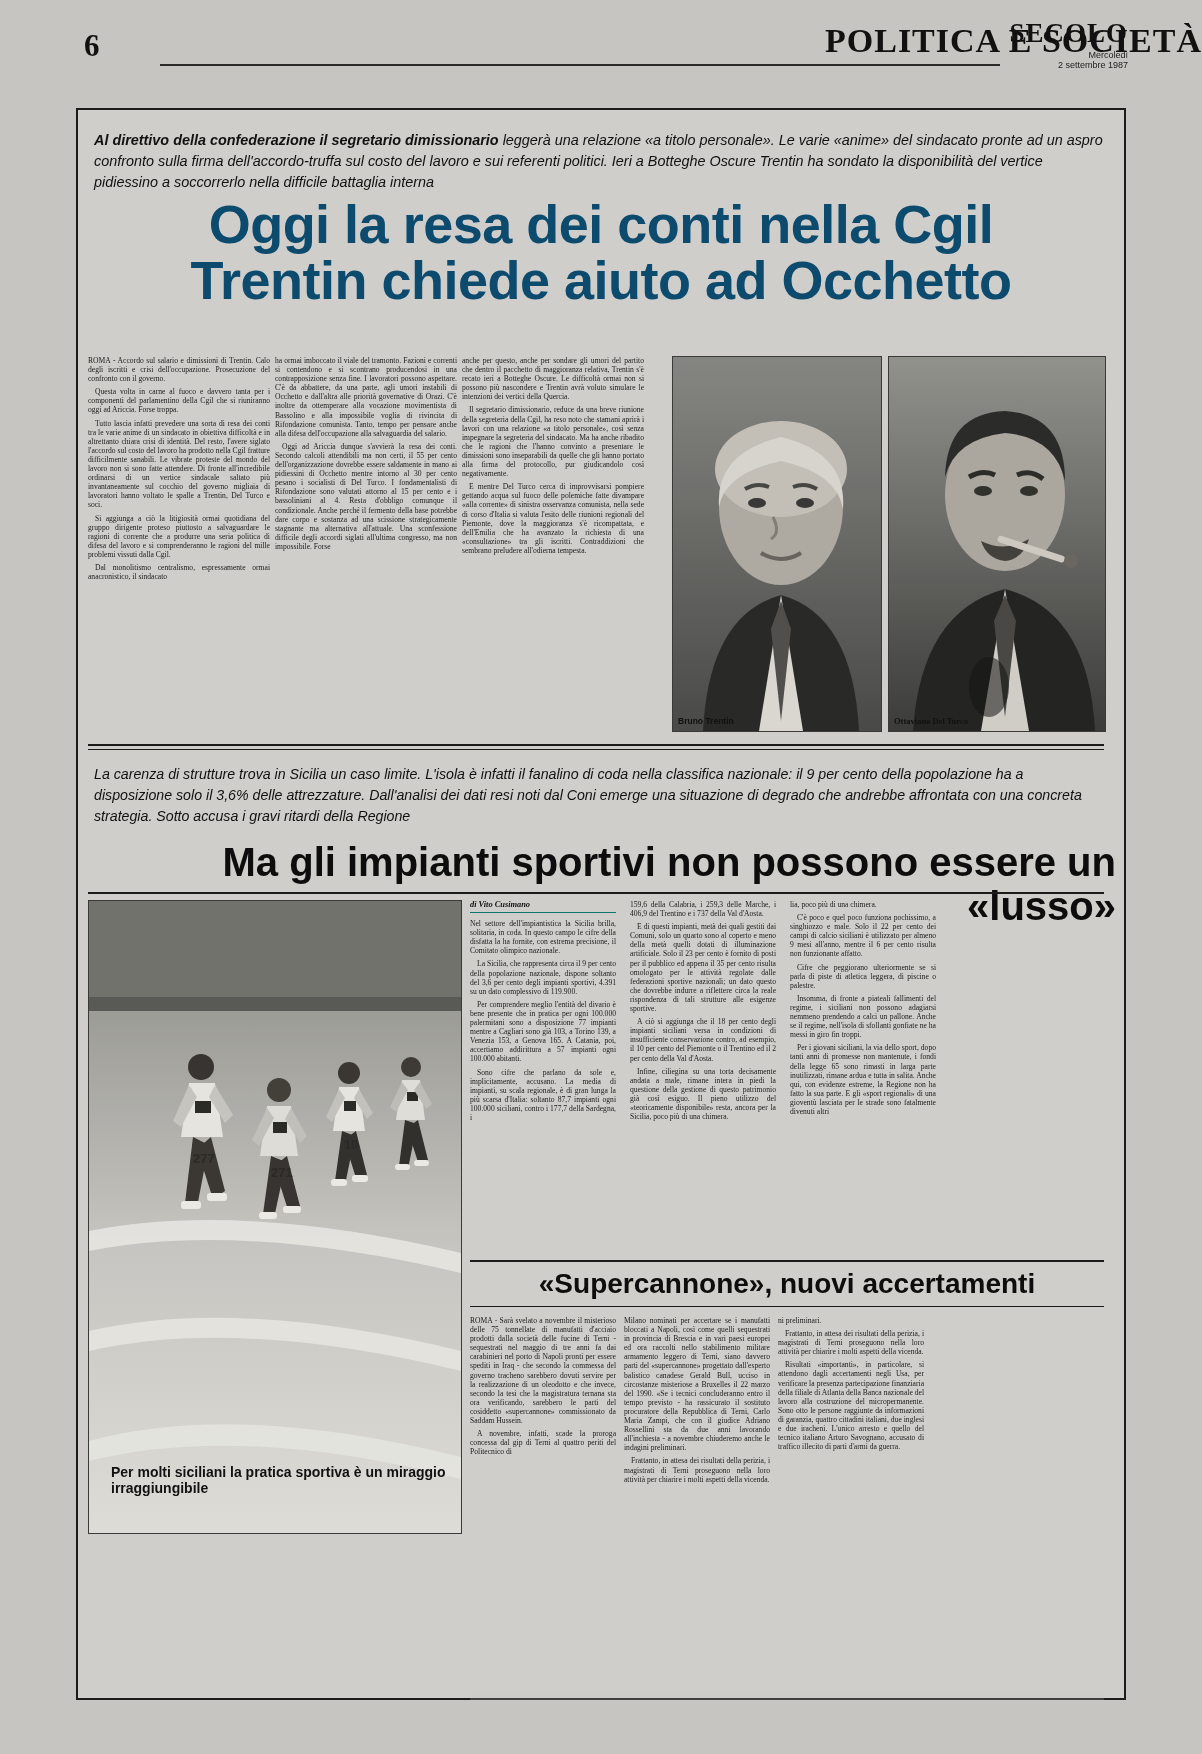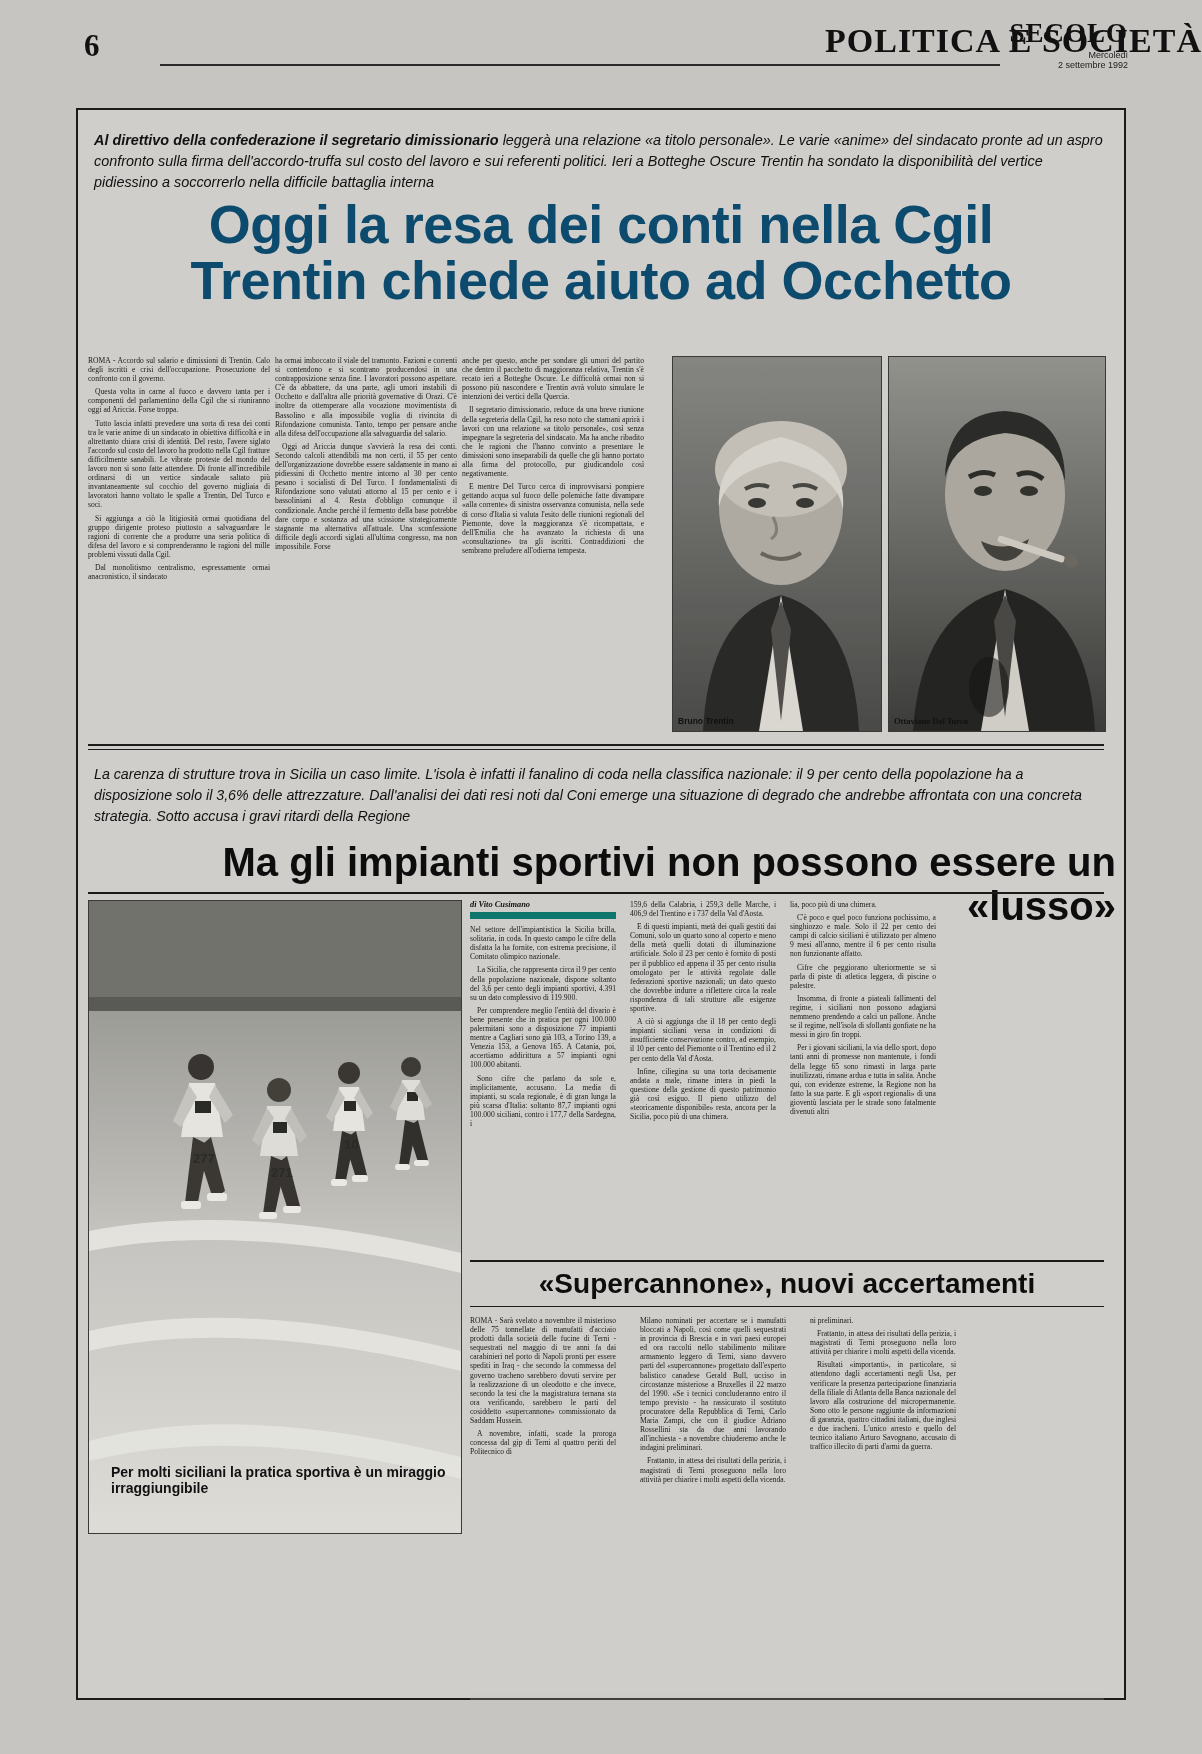--- a/index.html
+++ b/index.html
@@ -48,46 +48,46 @@
   .headline2{position:absolute;left:86px;top:840px;width:1030px;text-align:right;font-family:"Liberation Sans",sans-serif;font-weight:bold;font-size:40px;line-height:44px;color:#0d0d0d;}
 
   .div2{position:absolute;left:88px;top:892px;width:1016px;height:2px;background:#1b1b1b;}
 
   
   .sportphoto{position:absolute;left:88px;top:900px;width:372px;height:632px;background:#8c8c88;border:1px solid #3a3a38;overflow:hidden;}
   .cap-sport{position:absolute;left:90px;top:1464px;width:372px;font-size:14px;font-weight:bold;color:#111;margin-left:21px;}
 
   .cols-sport{position:absolute;left:470px;top:900px;width:634px;display:flex;gap:14px;}
   .cols-sport .c{width:146px;}
-  .byline{font-size:8.4px;font-weight:bold;font-style:italic;color:#111;border-bottom:7px solid #0f766e;padding-bottom:3px;margin-bottom:6px;}
+  .byline{font-size:8.4px;font-weight:bold;font-style:italic;color:#111;border-bottom:1px solid #0f766e;padding-bottom:3px;margin-bottom:6px;}
 
   .div3{position:absolute;left:470px;top:1260px;width:634px;height:2px;background:#1b1b1b;}
   .headline3{position:absolute;left:470px;top:1268px;width:634px;text-align:center;font-family:"Liberation Sans",sans-serif;font-weight:bold;font-size:28px;line-height:32px;color:#0d0d0d;}
   .div4{position:absolute;left:470px;top:1306px;width:634px;height:1px;background:#1b1b1b;}
-  .cols-super{position:absolute;left:470px;top:1316px;width:634px;display:flex;gap:24px;}
+  .cols-super{position:absolute;left:470px;top:1316px;width:634px;display:flex;gap:8px;}
   .cols-super .c{width:146px;}
 
   .fadebot{position:absolute;left:470px;top:1690px;width:634px;height:40px;background:linear-gradient(to bottom, rgba(198,197,193,0), rgba(198,197,193,0.95));}
 
   
   .track{position:absolute;left:0;top:0;width:100%;height:100%;}
 </style>
 </head>
 <body>
 
 <div class="page">
   <div class="paper"></div>
 
   <div class="folio">6</div>
   <div class="section-title">POLITICA E SOCIETÀ</div>
   <div class="rule-thin" style="left:160px;top:64px;width:840px;height:2px;"></div>
   <div class="logo">
     <div class="name">SECOLO</div>
     <div class="day">Mercoledì</div>
-    <div class="date">2 settembre 1992</div>
+    <div class="date">2 settembre 1987</div>
   </div>
 
   <div class="frame"></div>
 
   <div class="occhiello">
     <span>Al direttivo della confederazione il segretario dimissionario</span><span class="reg"> leggerà una relazione «a titolo personale». Le varie «anime» del sindacato pronte ad un aspro confronto sulla firma dell'accordo-truffa sul costo del lavoro e sui referenti politici. Ieri a Botteghe Oscure Trentin ha sondato la disponibilità del vertice pidiessino a soccorrerlo nella difficile battaglia interna</span>
   </div>
 
   <div class="headline">
     <div>Oggi la resa dei conti nella Cgil</div>

